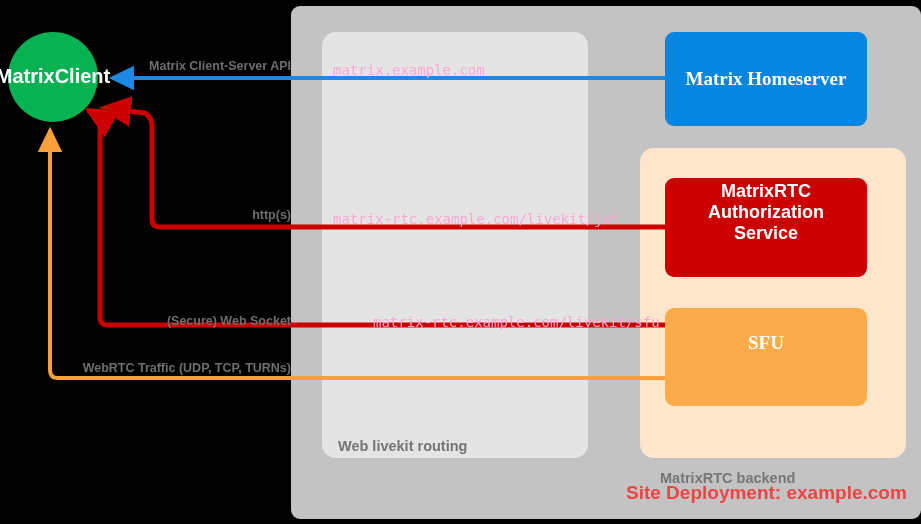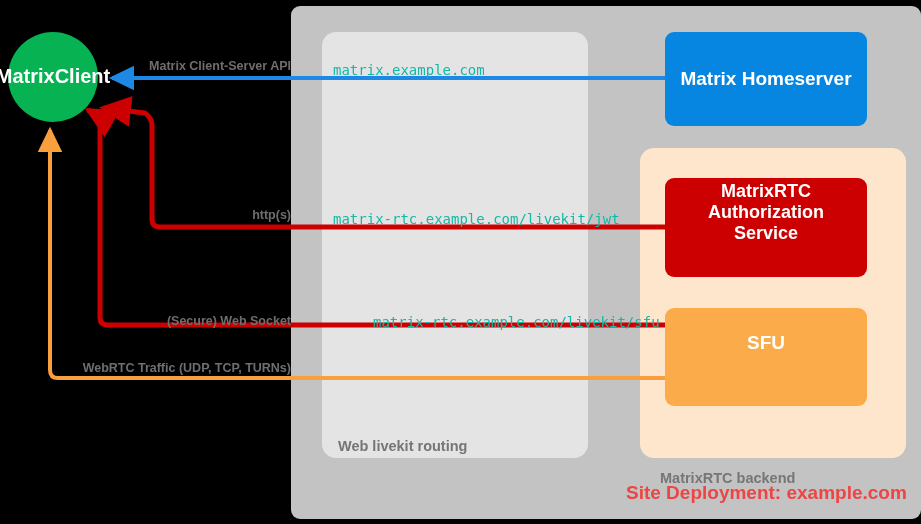--- a/index.html
+++ b/index.html
@@ -27,21 +27,21 @@
     position: absolute;
     display: flex;
     align-items: center;
     justify-content: center;
     text-align: center;
     color: #ffffff;
     font-weight: bold;
     line-height: 1.18;
   }
   .circle-label { font-size: 20px; }
-  .box-label-lg { font-size: 19px; }
+  .box-label-lg { font-size: 19px; font-family: Liberation Serif, serif; }
   .box-label-md { font-size: 18px; }
 
   .group-caption {
     position: absolute;
     color: #757575;
     font-weight: bold;
     font-size: 14.5px;
     white-space: nowrap;
   }
   .group-caption.backend { color: #767676; }
@@ -59,21 +59,21 @@
     color: #6e6e6e;
     font-size: 12.5px;
     font-weight: bold;
     white-space: nowrap;
     text-align: right;
     margin-left: 6px;
   }
 
   .endpoint-label {
     position: absolute;
-    color: #14b8a6;
+    color: #f9a8d4;
     font-size: 14px;
     font-family: "DejaVu Sans Mono", "Liberation Mono", monospace;
     white-space: nowrap;
   }
 </style>
 </head>
 <body>
 
 <div id="canvas">
 

